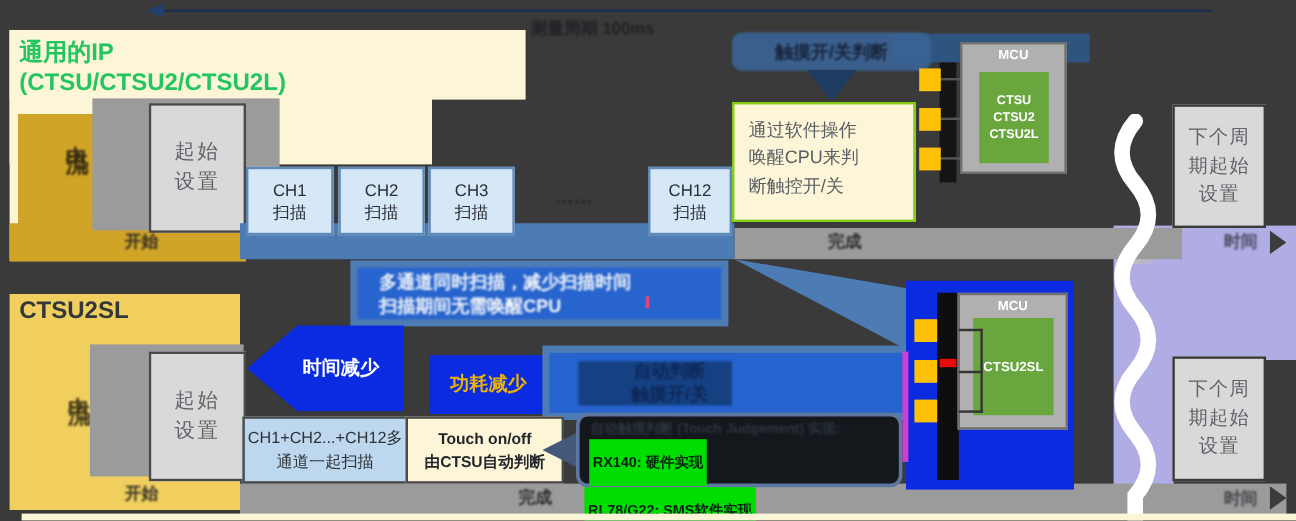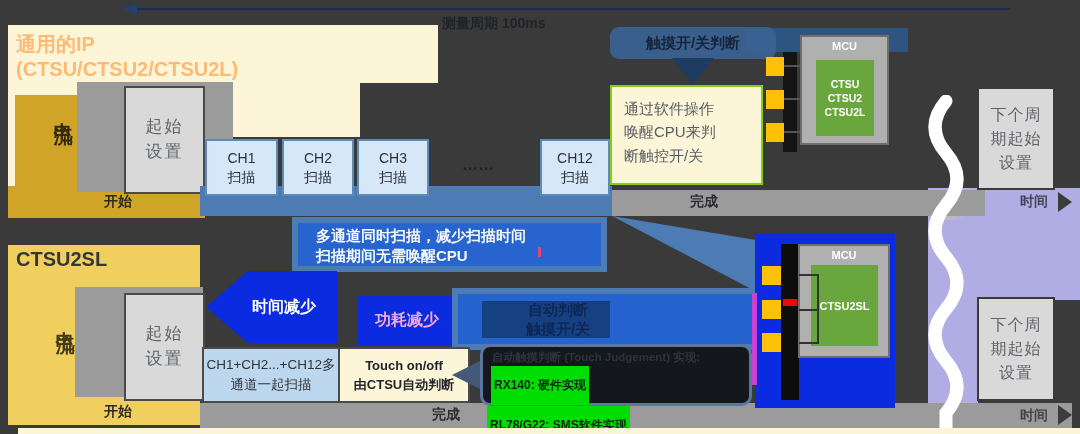--- a/index.html
+++ b/index.html
@@ -39,21 +39,21 @@
 
   <div class="abs band" style="left:200px;top:403px;width:872px;height:27px;"></div>
   <div class="abs obs" style="left:432px;top:406px;font-size:14px;font-weight:bold;color:#26262b;">完成</div>
   <div class="abs obs" style="left:1020px;top:407px;font-size:14px;font-weight:bold;color:#3f3f46;">时间</div>
   <div class="abs" style="left:1058px;top:405px;width:14px;height:20px;background:#3c3c3c;
               clip-path:polygon(0 0,100% 50%,0 100%);"></div>
 
   <div class="abs creambox" style="left:8px;top:25px;width:352px;height:112px;"></div>
   <div class="abs creambox" style="left:8px;top:25px;width:430px;height:58px;"></div>
   <div class="abs creambox" style="left:8px;top:25px;width:197px;height:192px;"></div>
-  <div class="abs" style="left:16px;top:32px;color:#fdba74;font-weight:bold;font-size:20px;line-height:1.25;">
+  <div class="abs" style="left:16px;top:32px;color:#22c55e;font-weight:bold;font-size:20px;line-height:1.25;">
     <div>通用的IP</div>
     <div>(CTSU/CTSU2/CTSU2L)</div>
   </div>
 
   <div class="abs" style="left:15px;top:95px;width:78px;height:121px;background:#d0a427;"></div>
   <div class="abs" style="left:8px;top:186px;width:197px;height:32px;background:#d0a427;"></div>
   <div class="abs obs" style="left:50px;top:106px;writing-mode:vertical-rl;font-size:19px;font-weight:bold;
               color:#2b2510;letter-spacing:4px;">电流</div>
 
   <div class="abs" style="left:77px;top:82px;width:156px;height:110px;background:#9b9b9b;"></div>
@@ -155,21 +155,21 @@
               color:#ffffff;font-weight:bold;font-size:15px;line-height:1.35;padding:3px 0 0 18px;box-sizing:border-box;">
     <div>多通道同时扫描，减少扫描时间</div>
     <div>扫描期间无需唤醒CPU</div>
   </div>
   <div class="abs" style="left:538px;top:247px;width:3px;height:10px;background:#e0457b;"></div>
 
   <div class="abs" style="left:206px;top:271px;width:131px;height:72px;background:#0a2be0;
               clip-path:polygon(0 50%,32% 0,100% 0,100% 100%,32% 100%);"></div>
   <div class="abs" style="left:252px;top:297px;color:#fff;font-weight:bold;font-size:16px;">时间减少</div>
   <div class="abs ctr" style="left:358px;top:296px;width:98px;height:49px;background:#0a2be0;">
-    <span style="color:#f9a8d4;font-weight:bold;font-size:16px;">功耗减少</span>
+    <span style="color:#eab308;font-weight:bold;font-size:16px;">功耗减少</span>
   </div>
 
   <div class="abs" style="left:452px;top:288px;width:310px;height:62px;background:#4d7bb4;"></div>
   <div class="abs" style="left:458px;top:294px;width:298px;height:50px;background:#2563cf;"></div>
   <div class="abs obs" style="left:482px;top:301px;width:104px;height:37px;background:#15407f;color:#0c2450;
               font-weight:bold;font-size:15px;line-height:1.25;text-align:center;padding-left:24px;">
     <div>自动判断</div>
     <div>触摸开/关</div>
   </div>
 

